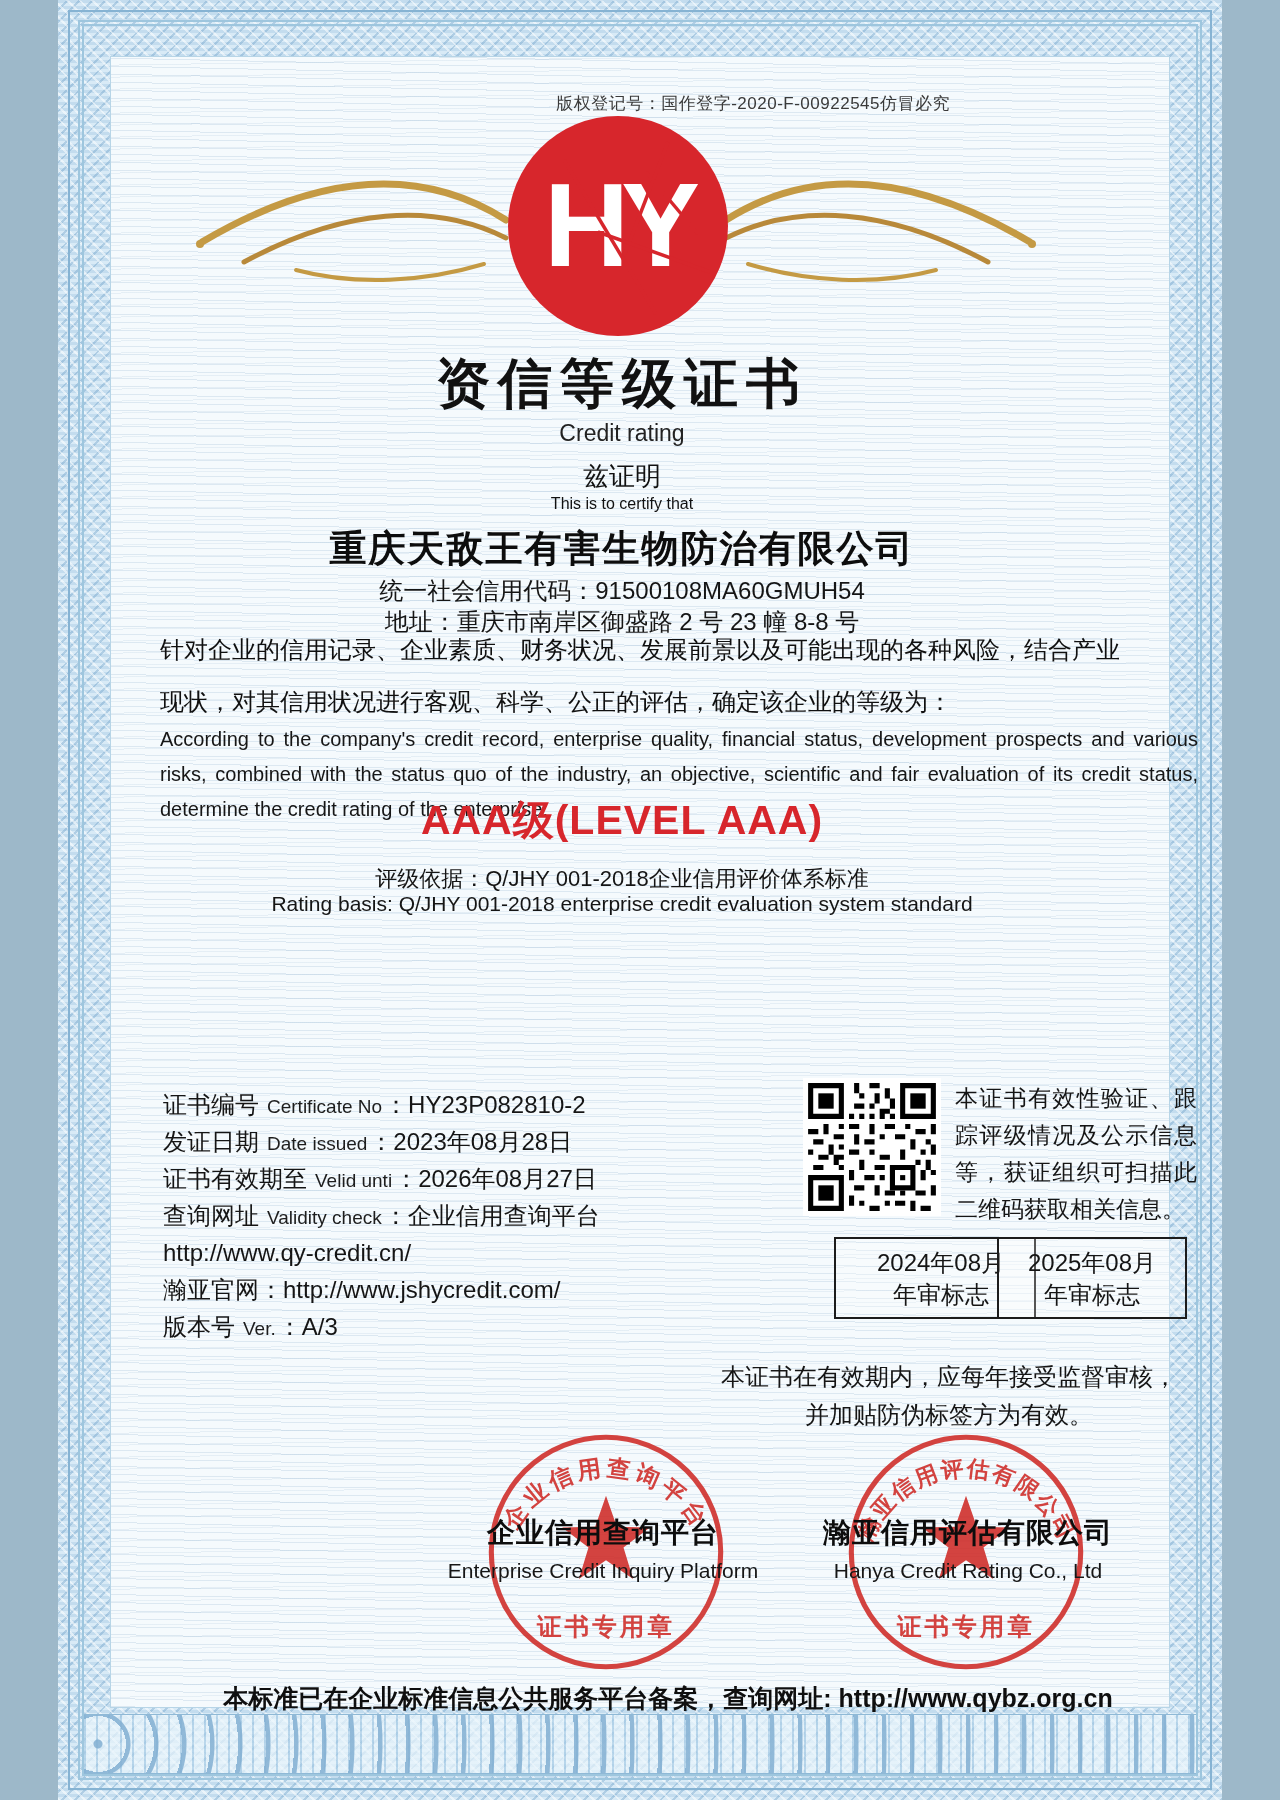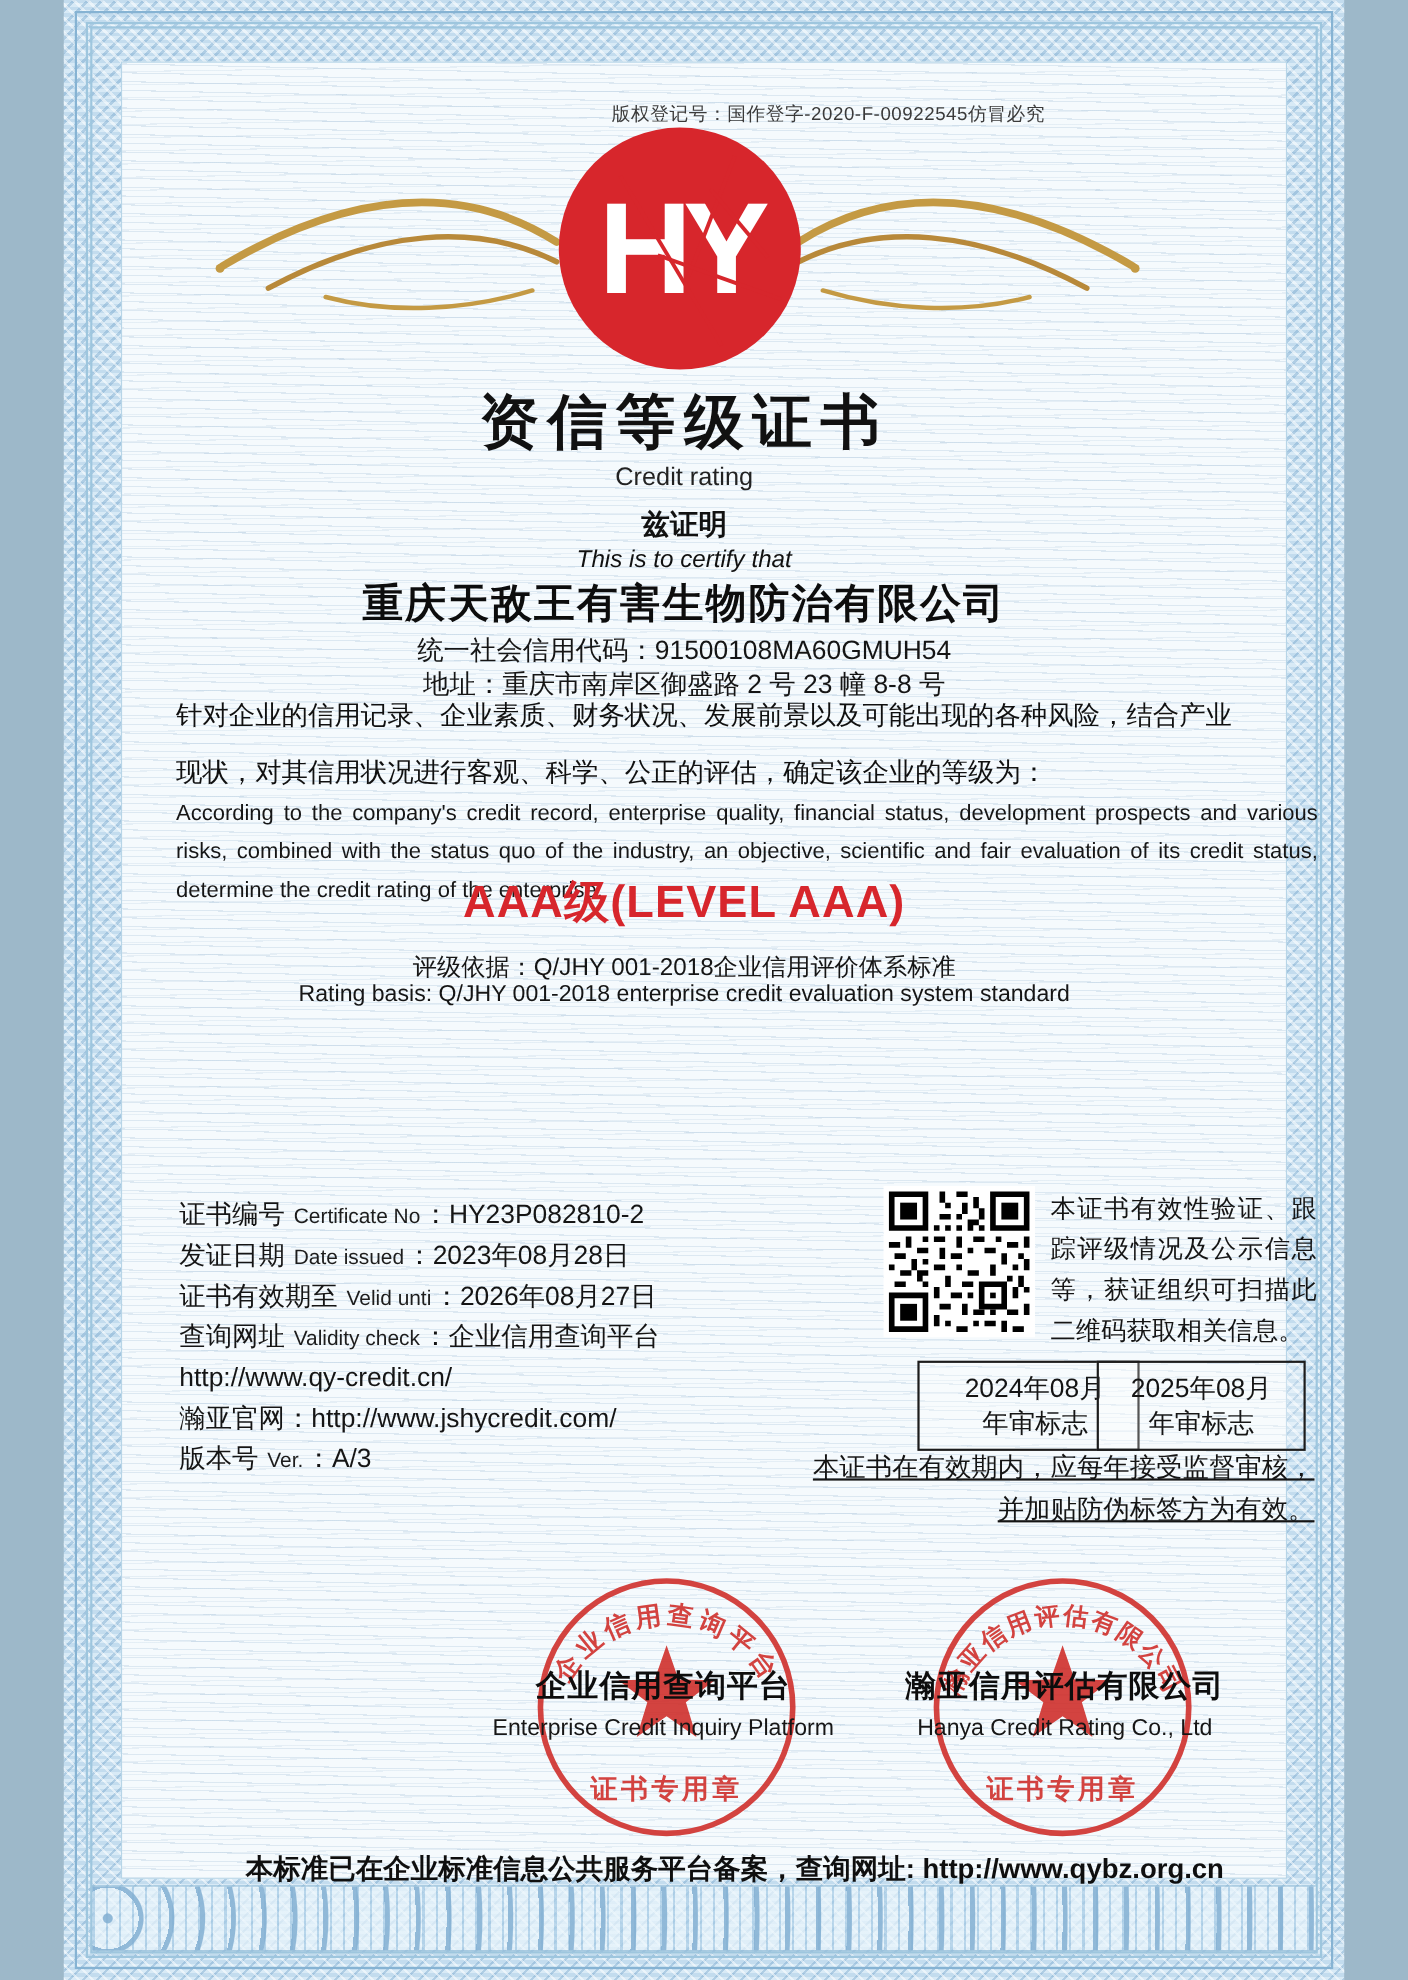--- a/index.html
+++ b/index.html
@@ -28,42 +28,42 @@
       repeating-linear-gradient(-0.8deg, rgba(120,160,195,.13) 0 1px, rgba(0,0,0,0) 1px 12px);
   }
   .cx{position:absolute;left:0;width:1128px;text-align:center;}
   .copyright{position:absolute;top:92px;right:272px;font-size:17px;color:#3a3a3a;letter-spacing:.5px;}
   .flourish{position:absolute;top:150px;}
   .flourish.left{left:126px;}
   .flourish.right{left:660px;transform:scaleX(-1);}
   .logo{position:absolute;left:448px;top:114px;}
   .title-zh{top:348px;font-size:54px;font-weight:700;letter-spacing:8px;color:#111;}
   .title-en{top:420px;font-size:23px;color:#222;}
-  .certify-zh{top:459px;font-size:26px;color:#111;font-weight:bold;}
-  .certify-en{top:495px;font-size:22px;color:#111;font-style:italic;}
+  .certify-zh{top:459px;font-size:26px;color:#111;}
+  .certify-en{top:495px;font-size:16px;color:#111;}
   .company{top:524px;font-size:37px;font-weight:900;letter-spacing:2px;color:#0d0d0d;}
   .code-line{top:575px;font-size:24px;}
   .addr-line{top:606px;font-size:24px;}
   .stmt-zh1{position:absolute;left:102px;top:634px;font-size:24px;color:#101010;}
   .stmt-zh2{position:absolute;left:102px;top:686px;font-size:24px;color:#101010;}
   .stmt-en{position:absolute;left:102px;top:722px;width:1038px;font-size:20px;line-height:35px;color:#161616;text-align:justify;}
   .rating{top:793px;font-size:41px;font-weight:900;color:#d7262c;letter-spacing:1px;}
   .basis-zh{top:864px;font-size:22px;}
   .basis-en{top:892px;font-size:21px;}
   .details{position:absolute;left:105px;top:1086px;}
   .drow{height:37px;line-height:37px;font-size:24px;white-space:nowrap;}
   .drow .en{font-size:19px;color:#1d1d1d;margin-left:8px;margin-right:2px;}
   .drow .en:empty{margin:0;}
   .qr{position:absolute;left:745px;top:1078px;}
   .qr-note{position:absolute;left:897px;top:1080px;width:242px;font-size:23px;line-height:37px;text-align:justify;}
   .badge{position:absolute;top:1237px;width:186px;height:78px;border:2px solid #1c1c1c;text-align:center;background:rgba(255,255,255,.25);}
   .badge.b0{left:776px;padding-left:12px;} .badge.b1{left:939px;}
   .badge .l1{margin-top:8px;font-size:24px;line-height:32px;}
   .badge .l2{font-size:24px;line-height:32px;}
-  .supervision{position:absolute;left:645px;top:1316px;width:492px;text-align:right;font-size:24px;line-height:38px;text-decoration:underline;}
+  .supervision{position:absolute;left:645px;top:1358px;width:492px;text-align:center;font-size:24px;line-height:38px;}
   .seal{position:absolute;opacity:.88;}
   .seal.s0{left:420px;top:1424px;} .seal.s1{left:780px;top:1424px;}
   .org{position:absolute;text-align:center;z-index:5;}
   .org .zh{font-size:28px;font-weight:700;color:#0d0d0d;letter-spacing:1px;}
   .org .en{font-size:21px;color:#161616;margin-top:7px;}
   .org.o0{left:300px;top:1514px;width:490px;}
   .org.o1{left:665px;top:1514px;width:490px;}
   .footer-line{position:absolute;left:40px;top:1682px;width:1140px;text-align:center;font-size:25px;font-weight:700;color:#0f0f0f;}
   svg text{font-family:"Liberation Sans","DejaVu Sans",sans-serif;}
 </style>

